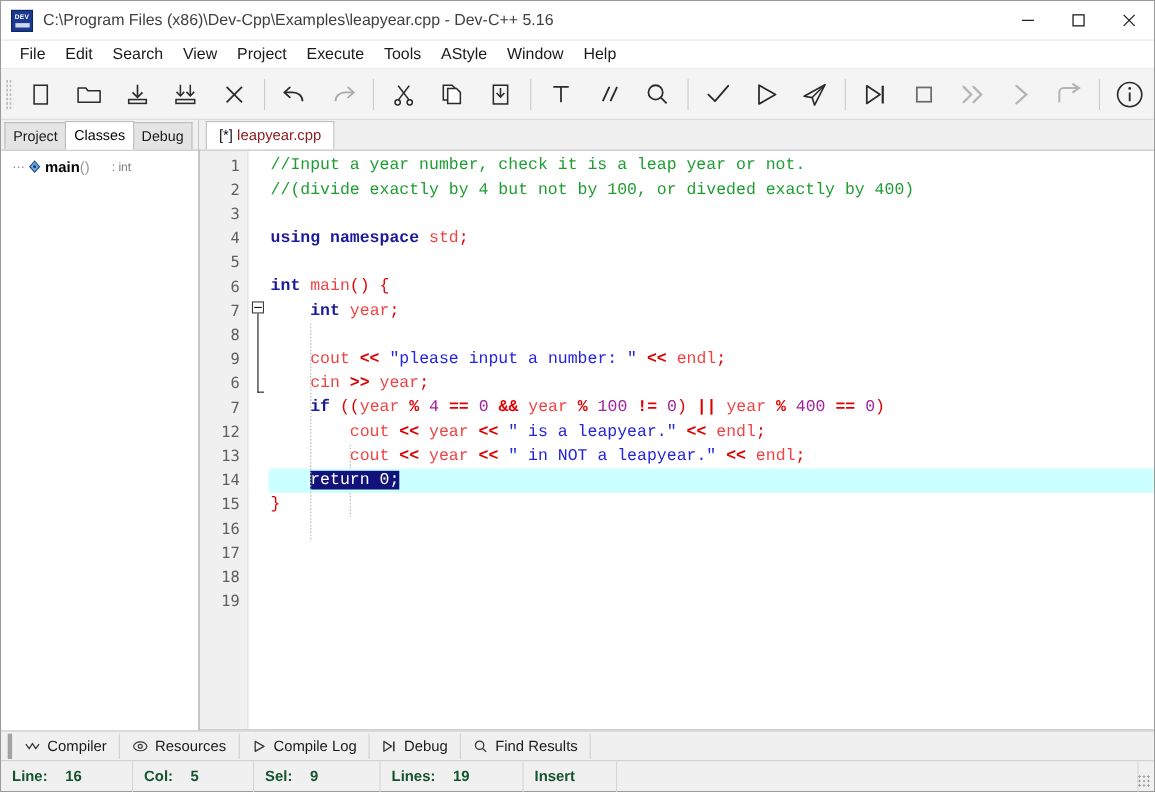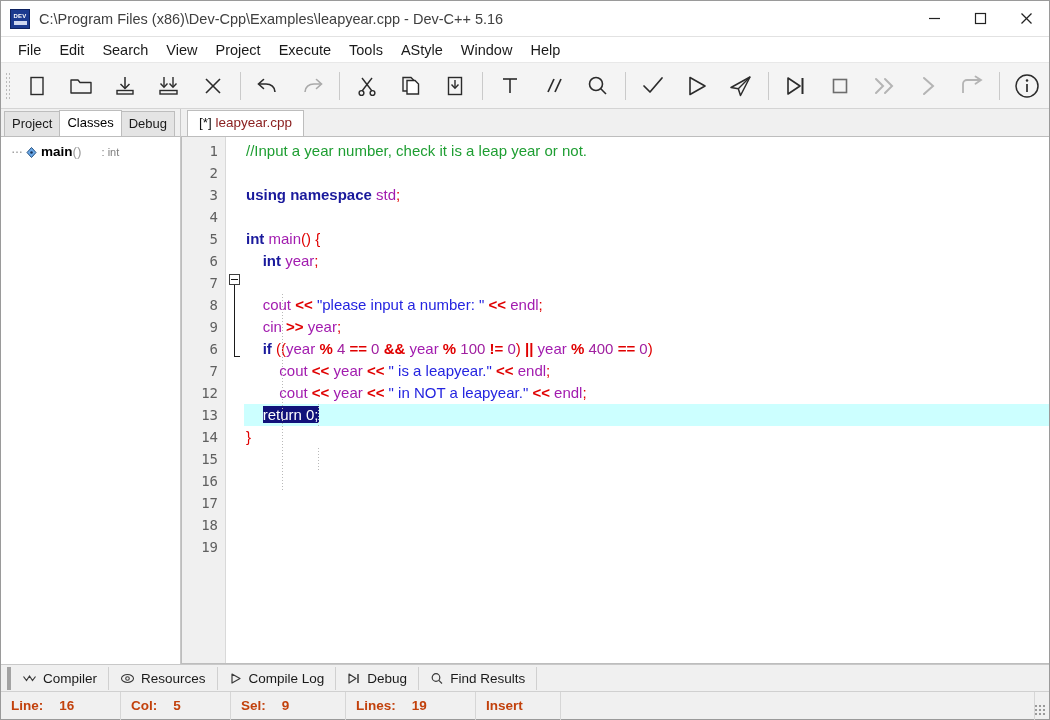--- a/index.html
+++ b/index.html
@@ -189,21 +189,21 @@
     width: 1px; height: 72px; background: #1a1a1a;
   }
   .fold-foot {
     position: absolute; left: 8px; top: 219px;
     width: 6px; height: 1px; background: #1a1a1a;
   }
 
   .code {
     flex: 1 1 auto; position: relative;
     padding-top: 3px; min-width: 0;
-    font-family: Liberation Sans, sans-serif;
+    font-family: Liberation Mono, monospace;
     font-size: 15px;
     overflow: hidden;
   }
   .cl {
     height: 22px; line-height: 22px;
     white-space: pre; position: relative;
     padding-left: 2px;
   }
   .cl.current { background: #ccffff; }
   
@@ -214,21 +214,21 @@
   }
 
   
   .cmt { color: #1e9e32; }
   .kw  { color: #1a1a9c; font-weight: bold; }
   .pre { color: #3a3a3a; }
   .str { color: #2424e0; }
   .num { color: #a020a0; }
   .op  { color: #e00000; font-weight: bold; }
   .pun { color: #e00000; }
-  .id  { color: #a21caf; }
+  .id  { color: #ef4444; }
   .sel { background: #11127a; color: #ffffff; }
 
   
   .bottom-tabs {
     height: 27px; flex: 0 0 27px;
     display: flex; align-items: center;
     background: #f0f0f0;
     border-top: 1px solid #c8c8c8;
     padding-left: 6px;
   }
@@ -241,21 +241,21 @@
   }
   .bt:first-child { border-left: 4px solid #a3a3a3; }
   .bt svg { display: block; }
 
   
   .statusbar {
     height: 28px; flex: 0 0 28px;
     display: flex; align-items: center;
     background: #f0f0f0;
     border-top: 1px solid #d0d0d0;
-    font-size: 13.5px; color: #c2410c;
+    font-size: 13.5px; color: #14532d;
   }
   .sb-cell {
     display: flex; align-items: center;
     height: 28px; padding: 0 10px;
     border-right: 1px solid #d6d6d6;
     white-space: nowrap;
   }
   .sb-label { font-weight: bold; }
   .sb-val { margin-left: 16px; font-weight: bold; }
   .sb-grow { flex: 1 1 auto; border-right: 1px solid #d6d6d6; height: 28px; }
@@ -566,20 +566,21 @@
             <div class="gl">18</div>
             <div class="gl">19</div>
           </div>
         <div class="foldcol">
           <div class="fold-box"></div>
           <div class="fold-line"></div>
           <div class="fold-foot"></div>
         </div>
         <div class="code" id="code">
             <div class="cl"><span class="cmt">//Input a year number, check it is a leap year or not.</span></div>
+            <div class="cl"><span class="cmt">//(divide exactly by 4 but not by 100, or diveded exactly by 400)</span></div>
             <div class="cl">&nbsp;</div>
             <div class="cl"><span class="kw">using namespace</span><span class="id"> </span><span class="id">std</span><span class="pun">;</span></div>
             <div class="cl">&nbsp;</div>
             <div class="cl"><span class="kw">int</span><span class="id"> main</span><span class="pun">()</span><span class="id"> </span><span class="pun">{</span></div>
             <div class="cl"><span class="id">    </span><span class="kw">int</span><span class="id"> year</span><span class="pun">;</span></div>
             <div class="cl">&nbsp;</div>
             <div class="cl"><span class="id">    cout </span><span class="op">&lt;&lt;</span><span class="id"> </span><span class="str">"please input a number: "</span><span class="id"> </span><span class="op">&lt;&lt;</span><span class="id"> endl</span><span class="pun">;</span></div>
             <div class="cl"><span class="id">    cin </span><span class="op">&gt;&gt;</span><span class="id"> year</span><span class="pun">;</span></div>
             <div class="cl"><span class="id">    </span><span class="kw">if</span><span class="id"> </span><span class="pun">((</span><span class="id">year </span><span class="op">%</span><span class="id"> </span><span class="num">4</span><span class="id"> </span><span class="op">==</span><span class="id"> </span><span class="num">0</span><span class="id"> </span><span class="op">&amp;&amp;</span><span class="id"> year </span><span class="op">%</span><span class="id"> </span><span class="num">100</span><span class="id"> </span><span class="op">!=</span><span class="id"> </span><span class="num">0</span><span class="pun">)</span><span class="id"> </span><span class="op">||</span><span class="id"> year </span><span class="op">%</span><span class="id"> </span><span class="num">400</span><span class="id"> </span><span class="op">==</span><span class="id"> </span><span class="num">0</span><span class="pun">)</span></div>
             <div class="cl"><span class="id">        cout </span><span class="op">&lt;&lt;</span><span class="id"> year </span><span class="op">&lt;&lt;</span><span class="id"> </span><span class="str">" is a leapyear."</span><span class="id"> </span><span class="op">&lt;&lt;</span><span class="id"> endl</span><span class="pun">;</span></div>

